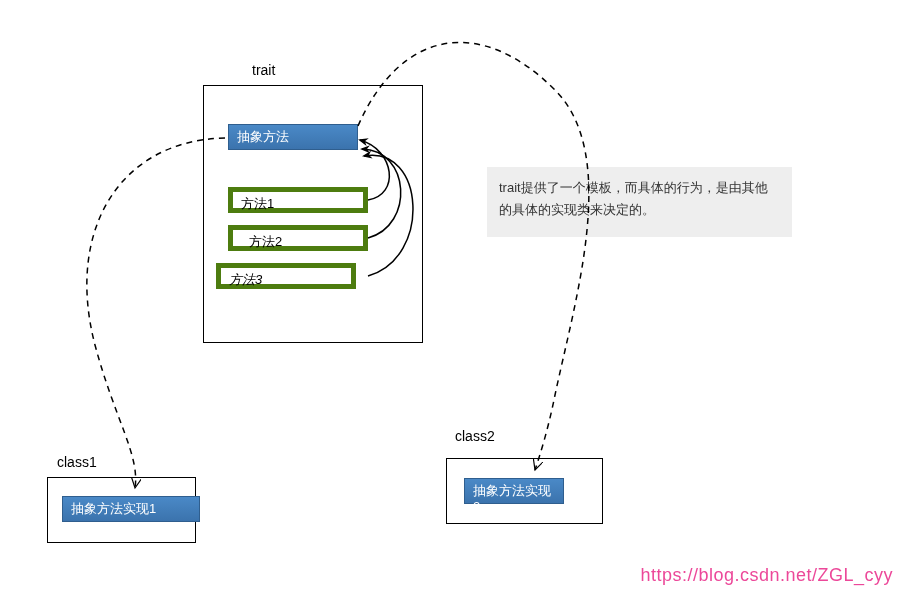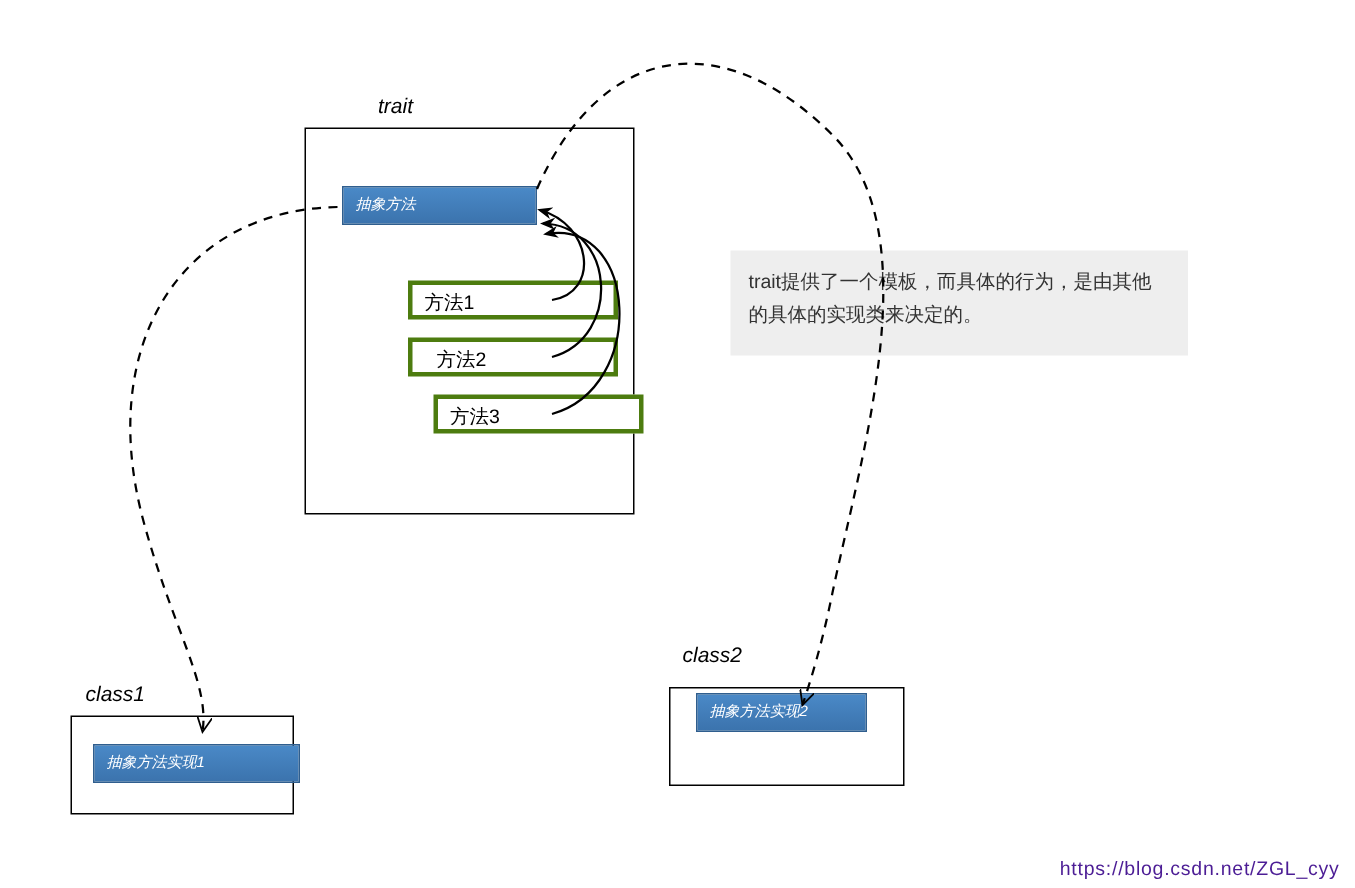--- a/index.html
+++ b/index.html
@@ -14,91 +14,88 @@
   }
   .box {
     position: absolute;
     border: 1.5px solid #000;
     background: #fff;
   }
   .label {
     position: absolute;
     font-size: 14px;
     color: #000;
-    font-style: italic;
   }
   .method-box {
     position: absolute;
-    border: 3px solid #4d7c0f;
+    border: 5px solid #4d7c0f;
     background: #fff;
     font-size: 13px;
     color: #000;
     padding: 4px 8px;
     box-sizing: border-box;
     height: 26px;
     line-height: 16px;
-    margin-left: 44px;
   }
   .blue-box {
     position: absolute;
     background: linear-gradient(to bottom, #4a89c7 0%, #3b73ad 100%);
     border: 1px solid #2f5e8e;
     color: #fff;
-    font-size: 10px;
+    font-size: 13px;
     padding: 4px 8px;
     box-sizing: border-box;
     height: 26px;
     line-height: 16px;
-    font-style: italic;
   }
   .note-box {
     position: absolute;
     background: #eeeeee;
     color: #333;
     font-size: 13px;
     padding: 10px 12px;
     line-height: 1.7;
     box-sizing: border-box;
   }
   .watermark {
     position: absolute;
     right: 10px;
     bottom: 6px;
-    font-size: 13px;
-    color: #4c1d95;
+    font-size: 18px;
+    color: #ec4899;
     letter-spacing: 0.5px;
   }
   svg.overlay {
     position: absolute;
     left: 0;
     top: 0;
     pointer-events: none;
   }
 </style>
 </head>
 <body>
 
 <div class="label" style="left:252px; top:62px;">trait</div>
 <div class="box" style="left:203px; top:85px; width:218px; height:256px;"></div>
 
 <div class="blue-box" style="left:228px; top:124px; width:130px;">抽象方法</div>
 
 <div class="method-box" style="left:228px; top:187px; width:140px;">方法1</div>
 <div class="method-box" style="left:228px; top:225px; width:140px;padding-left:16px;">方法2</div>
-<div class="method-box" style="left:245px; top:263px; width:140px;">方法3</div>
+<div class="method-box" style="left:216px; top:263px; width:140px;font-style:italic;">方法3</div>
 
 <div class="note-box" style="left:487px; top:167px; width:305px; height:70px;">trait提供了一个模板，而具体的行为，是由其他的具体的实现类来决定的。</div>
 
 <div class="label" style="left:57px; top:454px;text-align:right;">class1</div>
 <div class="box" style="left:47px; top:477px; width:147px; height:64px;"></div>
 <div class="blue-box" style="left:62px; top:496px; width:138px;">抽象方法实现1</div>
 
 <div class="label" style="left:455px; top:428px;">class2</div>
 <div class="box" style="left:446px; top:458px; width:155px; height:64px;"></div>
-<div class="blue-box" style="left:464px; top:462px; width:114px;">抽象方法实现2</div>
+<div class="blue-box" style="left:464px; top:478px; width:100px;">抽象方法实现2</div>
 
 <div class="watermark">https://blog.csdn.net/ZGL_cyy</div>
 
 <svg class="overlay" width="903" height="592">
   <defs>
     <marker id="arrowhead" markerWidth="10" markerHeight="8" refX="8" refY="4" orient="auto" markerUnits="userSpaceOnUse">
       <path d="M0,0 L10,4 L0,8 L3,4 Z" fill="#000"></path>
     </marker>
     <marker id="arrowhead-open" markerWidth="12" markerHeight="10" refX="10" refY="5" orient="auto" markerUnits="userSpaceOnUse">
       <path d="M0,0 L10,5 L0,10" fill="none" stroke="#000" stroke-width="1.2"></path>

